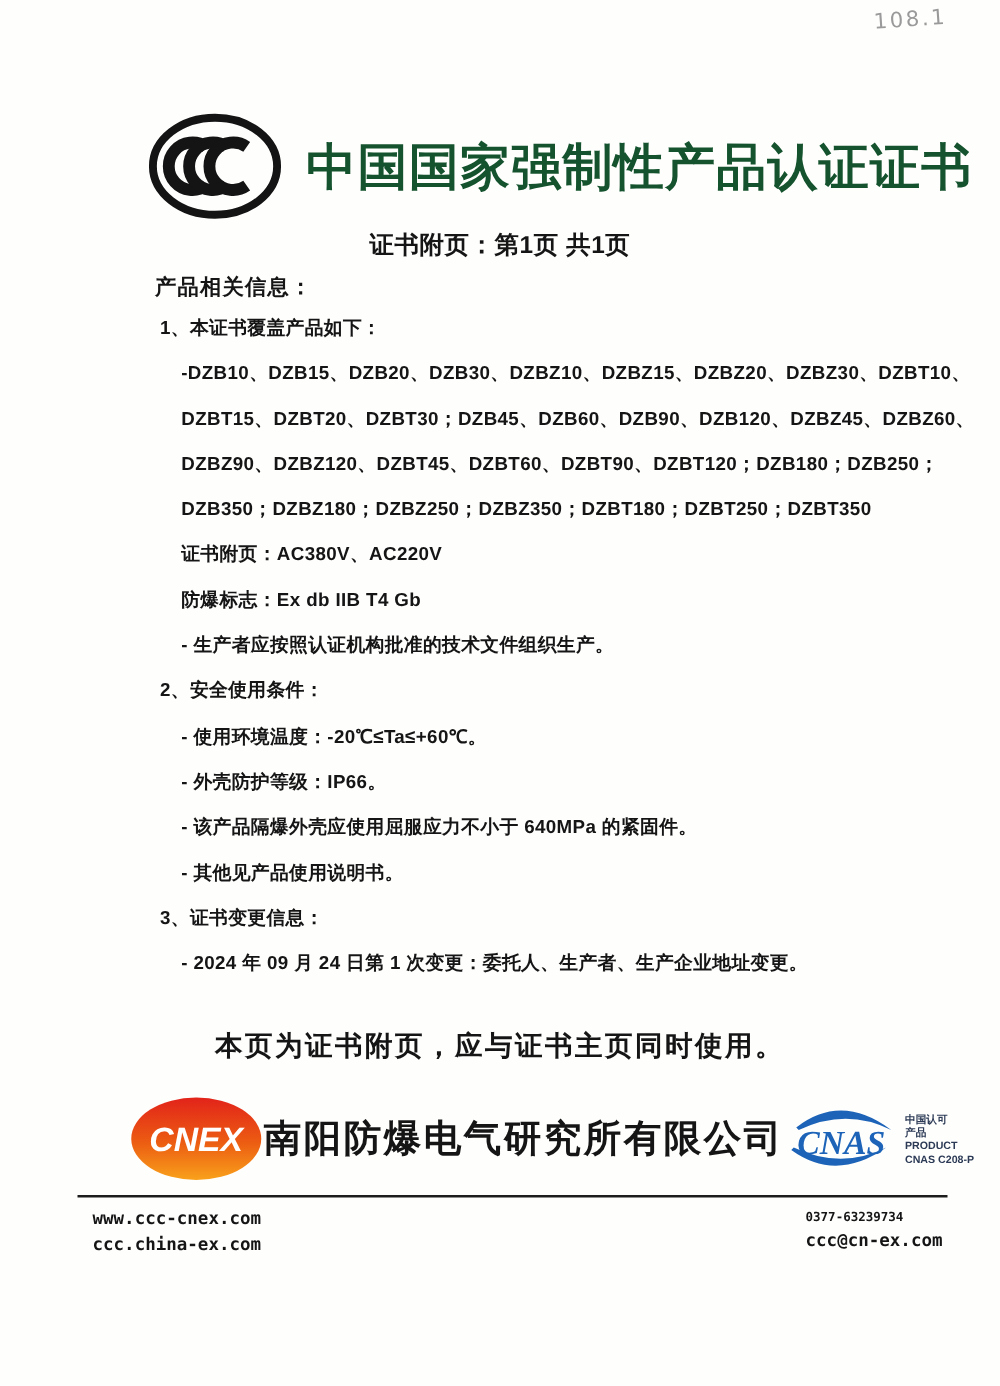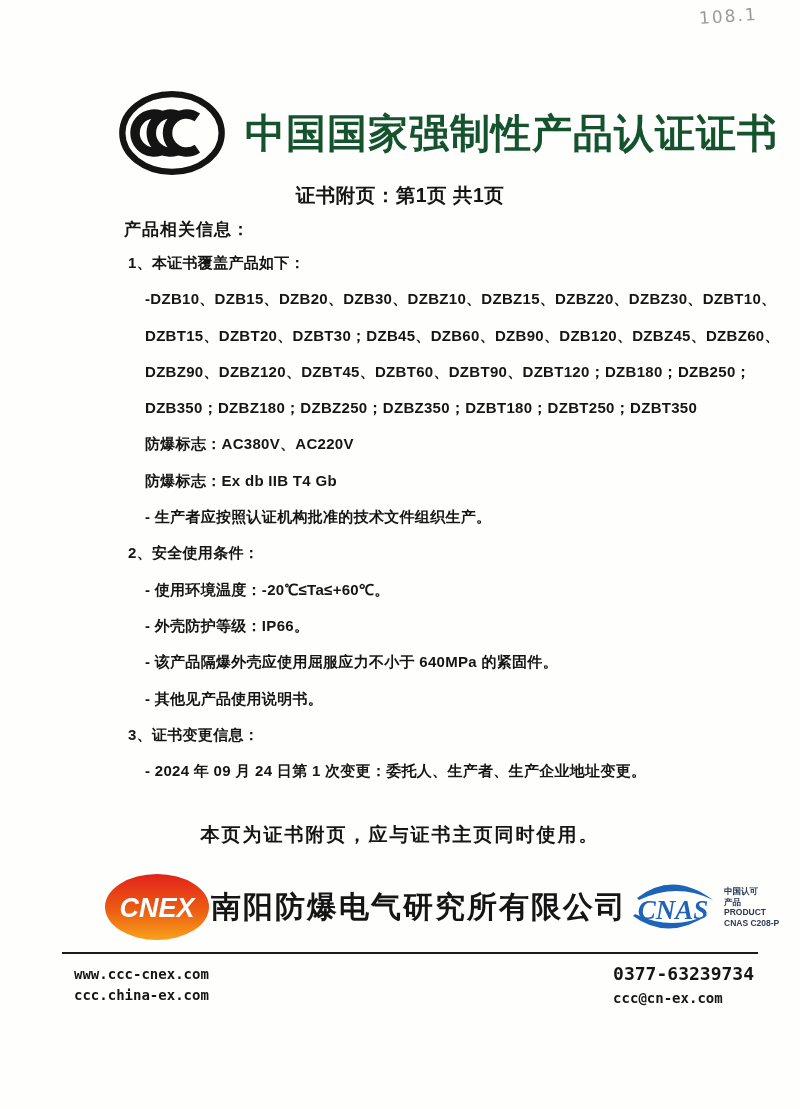--- a/index.html
+++ b/index.html
@@ -40,21 +40,21 @@
     font-size:17px; font-weight:800; letter-spacing:1px;
   }
   .body-lines { margin:4px 40px 0 128px; }
   .bline {
     line-height:36.3px; font-size:15px; font-weight:600;
     white-space:nowrap; letter-spacing:0.3px;
   }
   .bline.ind1 { padding-left:17px; }
   .note-line {
     margin-top:33px; text-align:center;
-    font-size:19px; font-weight:600; letter-spacing:2px;
+    font-size:22px; font-weight:600; letter-spacing:2px;
   }
   .footer-row {
     display:flex; align-items:center;
     margin:24px 42px 0 103px;
   }
   .cnex-logo { width:108px; height:70px; flex:0 0 auto; }
   .company-name {
     flex:1; text-align:center;
     font-size:30px; font-weight:800; letter-spacing:2px;
     white-space:nowrap;
@@ -106,21 +106,21 @@
   </div>
 
   <div class="section-title">产品相关信息：</div>
 
   <div class="body-lines">
     <div class="bline">1、本证书覆盖产品如下：</div>
     <div class="bline ind1">-DZB10、DZB15、DZB20、DZB30、DZBZ10、DZBZ15、DZBZ20、DZBZ30、DZBT10、</div>
     <div class="bline ind1">DZBT15、DZBT20、DZBT30；DZB45、DZB60、DZB90、DZB120、DZBZ45、DZBZ60、</div>
     <div class="bline ind1">DZBZ90、DZBZ120、DZBT45、DZBT60、DZBT90、DZBT120；DZB180；DZB250；</div>
     <div class="bline ind1">DZB350；DZBZ180；DZBZ250；DZBZ350；DZBT180；DZBT250；DZBT350</div>
-    <div class="bline ind1">防爆标志：AC380V、AC220V</div>
+    <div class="bline ind1">证书附页：AC380V、AC220V</div>
     <div class="bline ind1">防爆标志：Ex db IIB T4 Gb</div>
     <div class="bline ind1">- 生产者应按照认证机构批准的技术文件组织生产。</div>
     <div class="bline">2、安全使用条件：</div>
     <div class="bline ind1">- 使用环境温度：-20℃≤Ta≤+60℃。</div>
     <div class="bline ind1">- 外壳防护等级：IP66。</div>
     <div class="bline ind1">- 该产品隔爆外壳应使用屈服应力不小于 640MPa 的紧固件。</div>
     <div class="bline ind1">- 其他见产品使用说明书。</div>
     <div class="bline">3、证书变更信息：</div>
     <div class="bline ind1">- 2024 年 09 月 24 日第 1 次变更：委托人、生产者、生产企业地址变更。</div>
   </div>
@@ -158,18 +158,18 @@
   </div>
 
   <div class="divider"></div>
 
   <div class="contact-row">
     <div class="mono">
       <div>www.ccc-cnex.com</div>
       <div>ccc.china-ex.com</div>
     </div>
     <div class="mono contact-right">
-      <div style="font-size:18px;">0377-63239734</div>
+      <div style="font-size:10px;">0377-63239734</div>
       <div>ccc@cn-ex.com</div>
     </div>
   </div>
 
 </div>
 
 </body></html>

